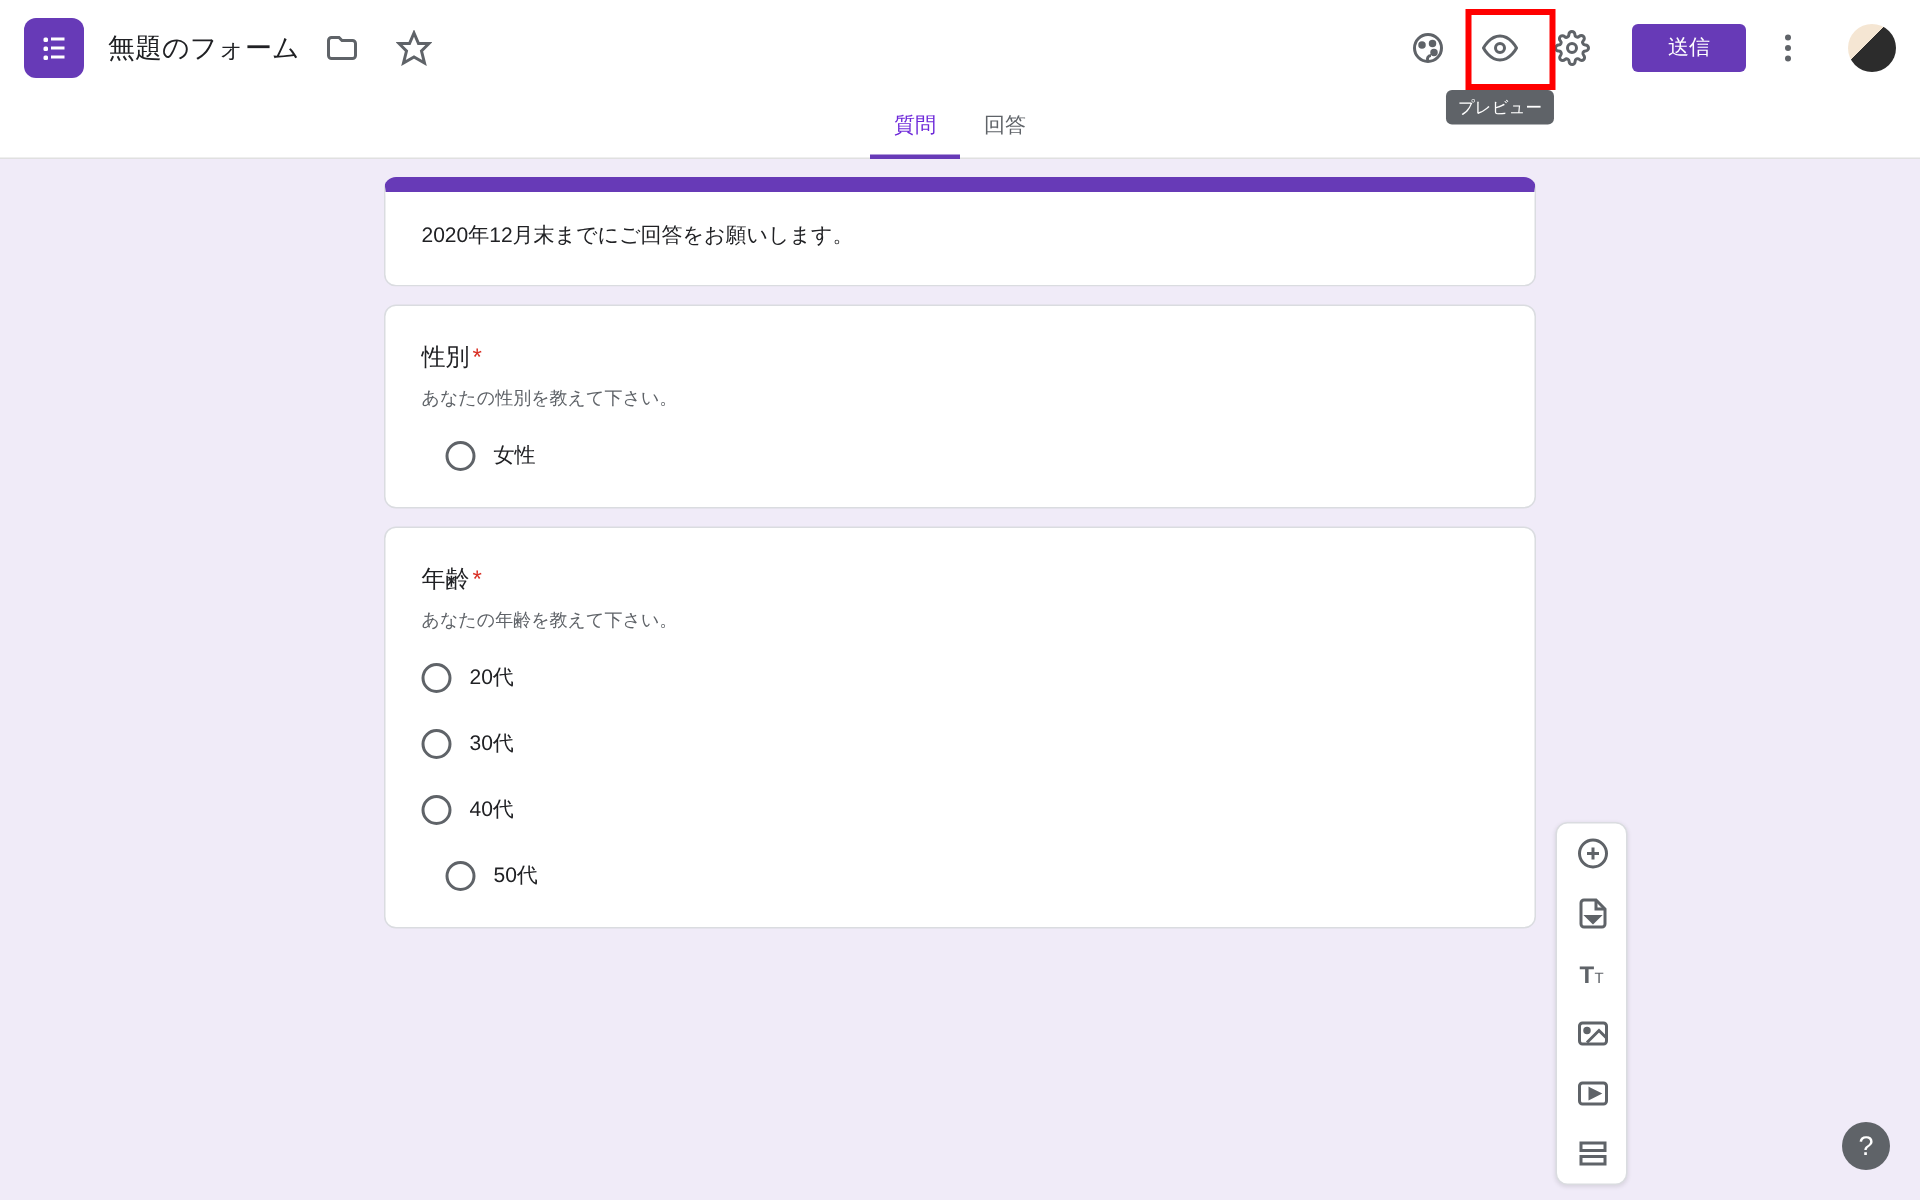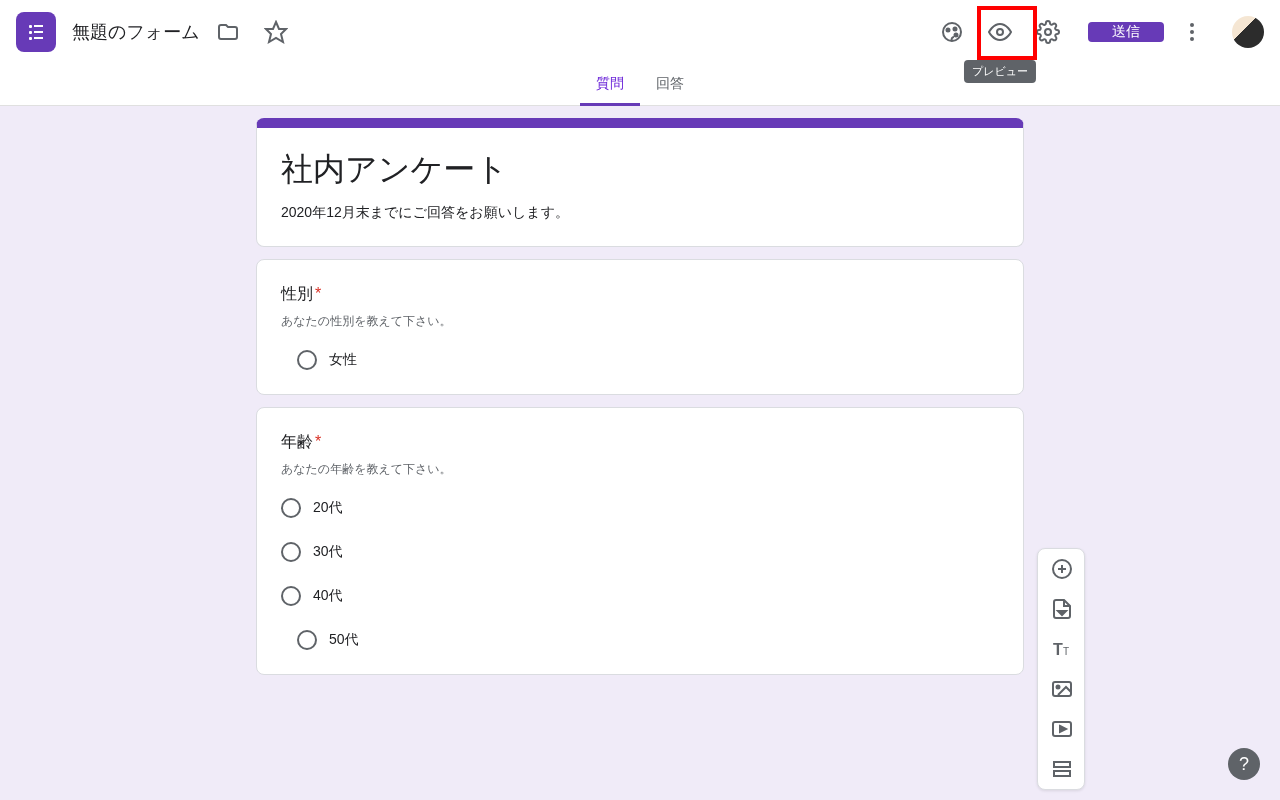--- a/index.html
+++ b/index.html
@@ -8,21 +8,21 @@
 .header { background: #fff; height: 106px; border-bottom: 1px solid #e0e0e0; }
 .header-top { display: flex; align-items: center; height: 64px; padding: 0 16px; gap: 8px; }
 .logo { width: 40px; height: 40px; background: #673ab7; border-radius: 8px; display: flex; align-items: center; justify-content: center; }
 .form-title { font-size: 18px; color: #202124; margin-left: 8px; }
 .icon-btn { width: 40px; height: 40px; border: none; background: transparent; cursor: pointer; display: flex; align-items: center; justify-content: center; border-radius: 50%; color: #5f6368; }
 .save-status { font-size: 12px; color: #5f6368; margin-left: 12px; line-height: 1.4; max-width: 160px; }
 .spacer { flex: 1; }
 .preview-btn-wrap { position: relative; }
 .preview-highlight { position: absolute; top: -6px; left: -3px; width: 60px; height: 54px; border: 4px solid #ff0000; pointer-events: none; }
 .preview-tooltip { position: absolute; top: 48px; left: 50%; transform: translateX(-50%); background: #5f6368; color: #fff; font-size: 11px; padding: 4px 8px; border-radius: 4px; white-space: nowrap; text-align: right; }
-.send-btn { background: #673ab7; color: #fff; border: none; padding: 0 24px; height: 20px; border-radius: 4px; font-size: 14px; font-weight: 500; cursor: pointer; margin-left: 12px; }
+.send-btn { background: #673ab7; color: #fff; border: none; padding: 0 24px; height: 32px; border-radius: 4px; font-size: 14px; font-weight: 500; cursor: pointer; margin-left: 12px; }
 .avatar { width: 32px; height: 32px; border-radius: 50%; background: linear-gradient(135deg, #f5e6d3 40%, #2c2c2c 40%); margin-left: 12px; }
 
 .tabs { display: flex; justify-content: center; height: 42px; }
 .tab { padding: 0 16px; font-size: 14px; color: #5f6368; border: none; background: transparent; cursor: pointer; height: 100%; border-bottom: 3px solid transparent; }
 .tab.active { color: #6d28d9; border-bottom-color: #673ab7; font-weight: 500; }
 
 .canvas { padding-top: 12px; display: flex; flex-direction: column; align-items: center; }
 .card { background: #fff; width: 768px; border-radius: 8px; margin-bottom: 12px; padding: 24px; border: 1px solid #dadce0; position: relative; }
 .title-card { border-top: 10px solid #673ab7; border-top-left-radius: 8px; border-top-right-radius: 8px; padding-top: 20px; }
 .form-heading { font-size: 32px; color: #202124; margin-bottom: 12px; }
@@ -107,21 +107,20 @@
     <div class="avatar"></div>
   </div>
   <div class="tabs">
     <button class="tab active">質問</button>
     <button class="tab">回答</button>
   </div>
 </div>
 
 <div class="canvas">
   <div class="card title-card">
-    <div class="form-heading">社内アンケート</div>
     <div class="form-desc">2020年12月末までにご回答をお願いします。</div>
   </div>
 
   <div class="card">
     <div><span class="q-title">性別</span><span class="required">*</span></div>
     <div class="q-desc">あなたの性別を教えて下さい。</div>
     <div class="options">
       <div class="option">
           <div class="radio"></div>
           <span class="opt-label">女性</span>

